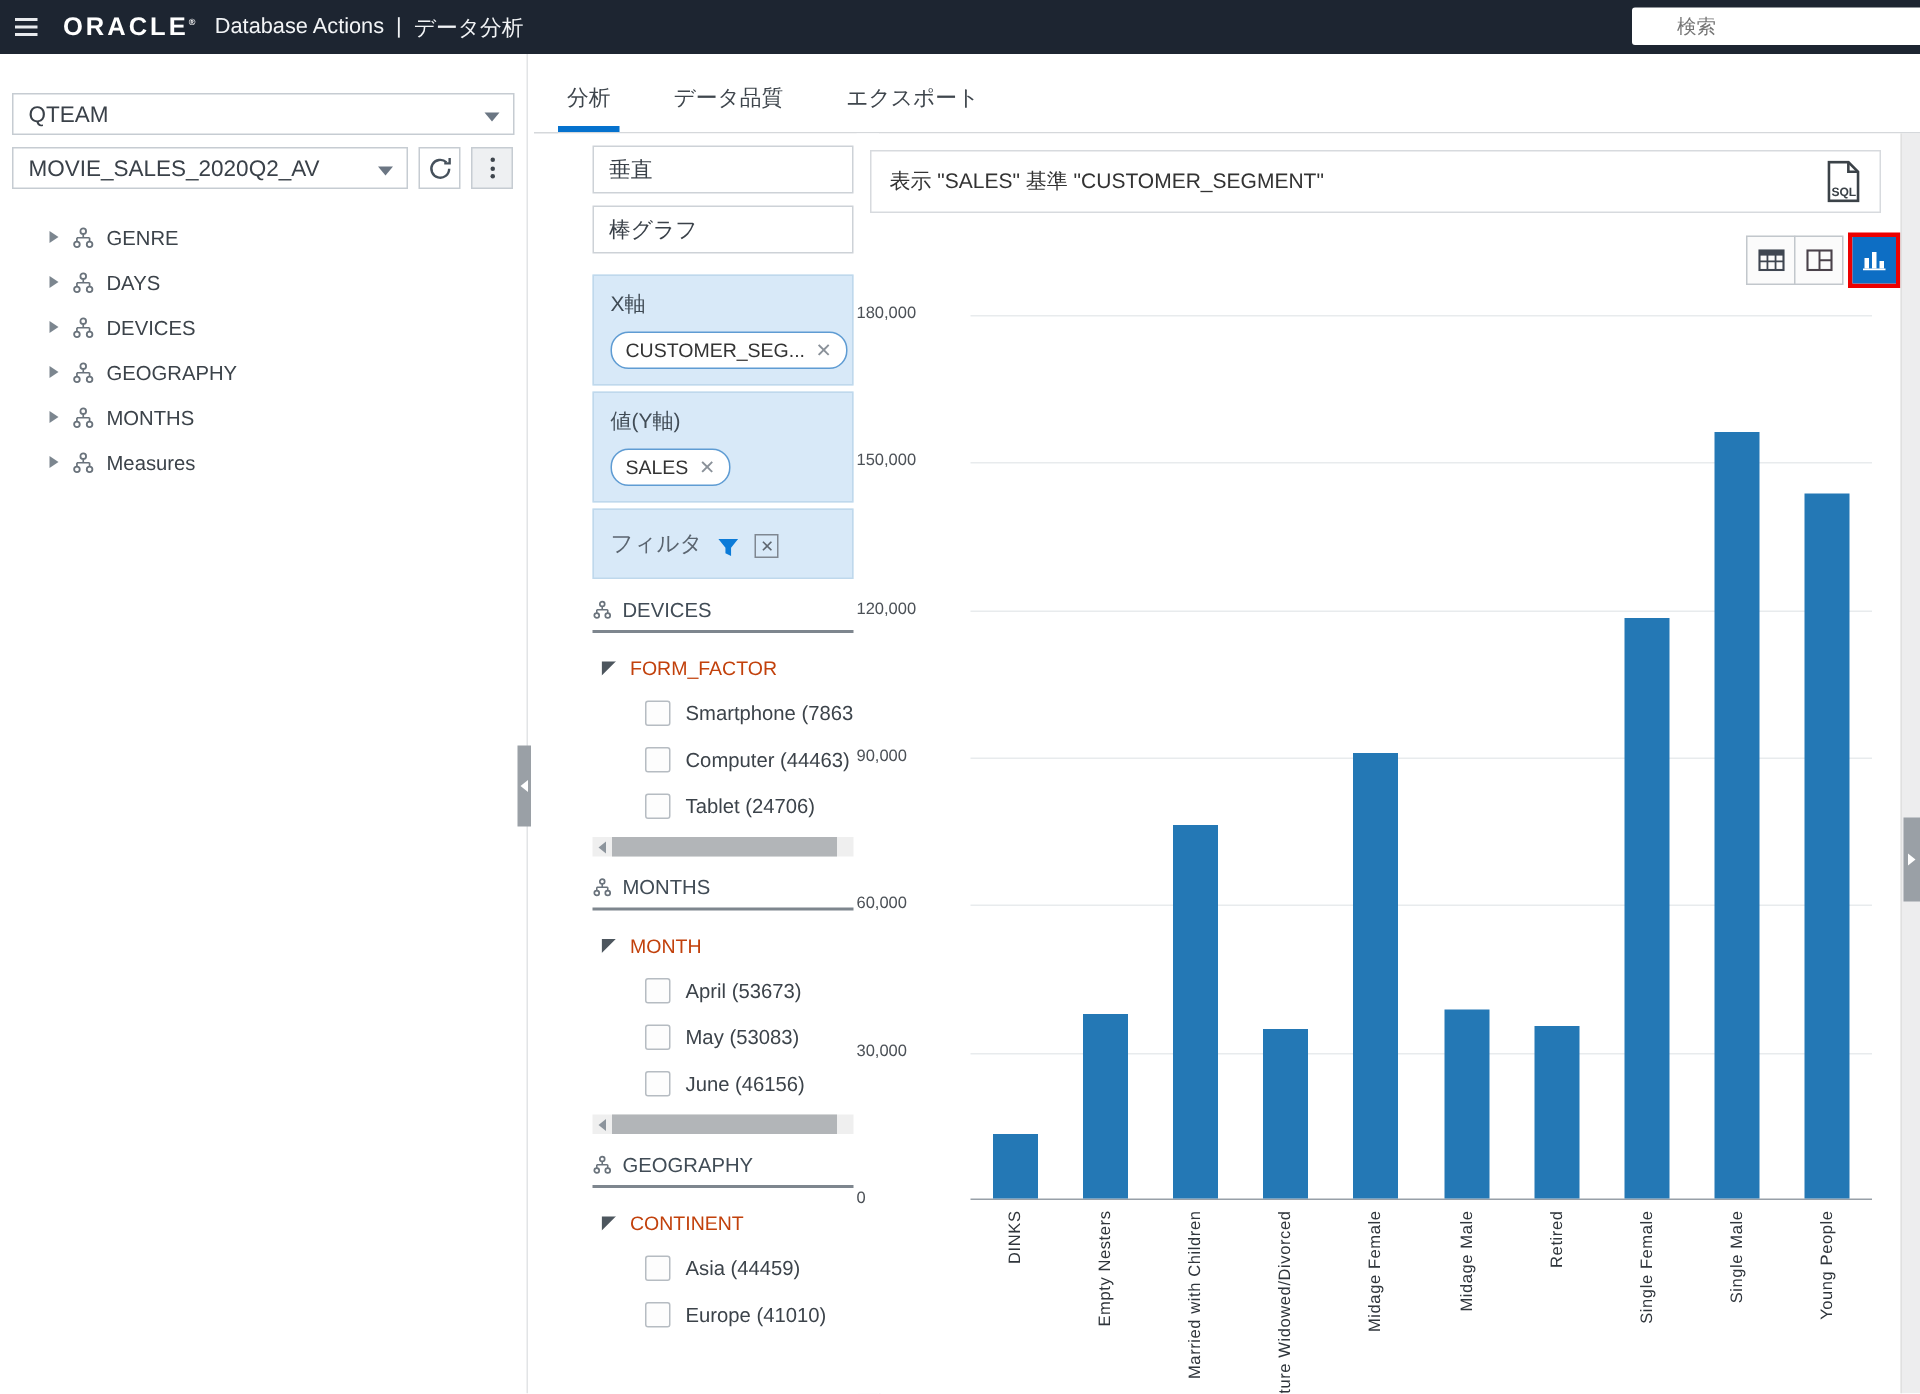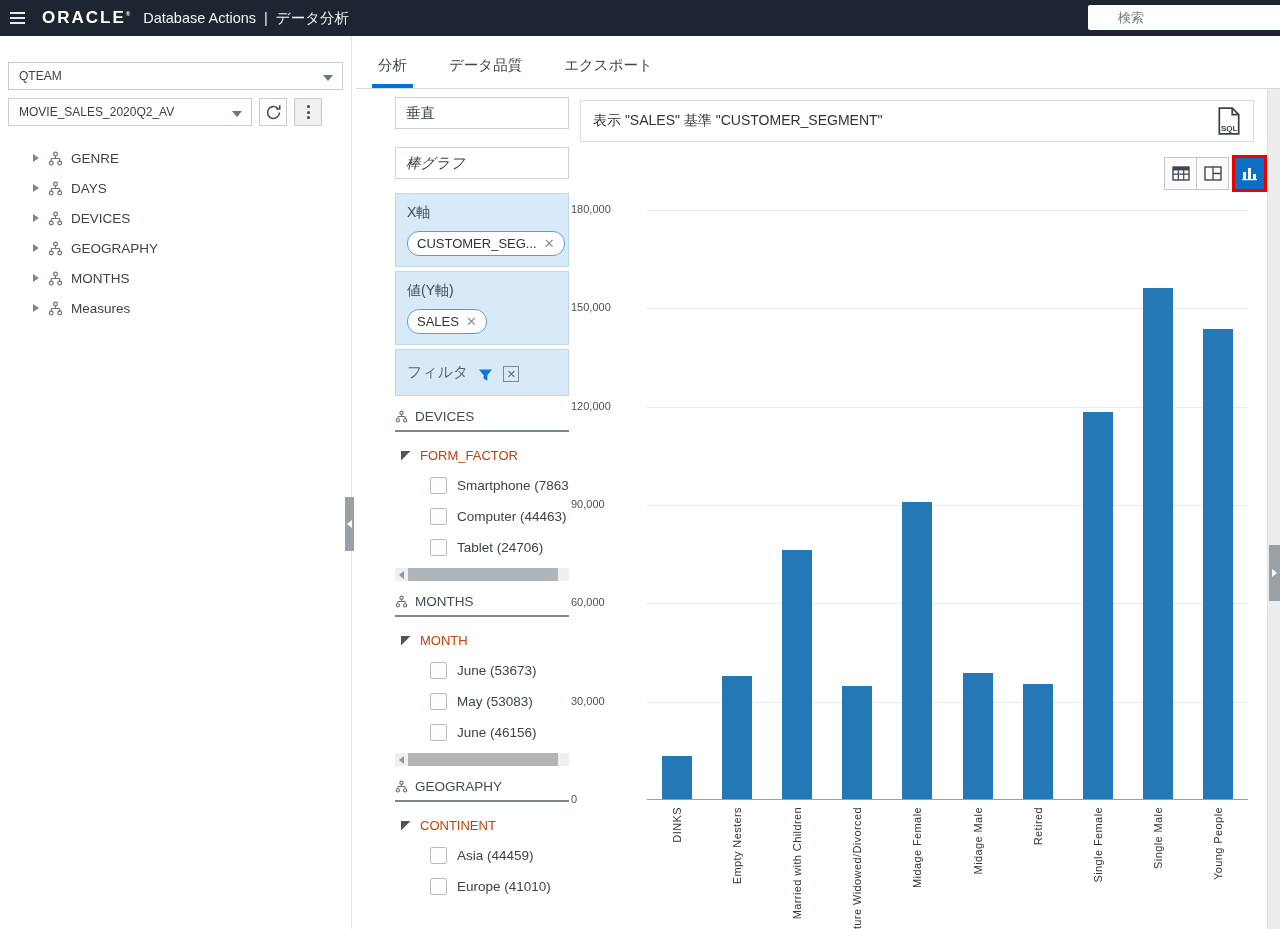--- a/index.html
+++ b/index.html
@@ -19,27 +19,27 @@
   .brand sup { font-size:6px; vertical-align:super; letter-spacing:0; }
   .top-title { font-size:14.5px; margin-left:13px; display:flex; align-items:center; gap:8px; color:#f2f4f6; }
   .search-wrap { position:absolute; right:0; top:5px; }
   .search-wrap input { width:192px; height:25px; border:none; border-radius:2px 0 0 2px; background:#fff;
                        padding-left:30px; font-size:13px; color:#333; font-family:"Liberation Sans",sans-serif; outline:none; }
 
   
   .sidebar { position:absolute; left:0; top:36px; width:352px; bottom:0; background:#fff;
              border-right:1px solid #e2e4e6; }
   .select-box { border:1px solid #c6ccd2; height:28px; background:#fff; display:flex; align-items:center;
-                padding:0 24px 0 10px; font-size:12px; color:#3a4149; position:relative; cursor:pointer; }
+                padding:0 24px 0 10px; font-size:15px; color:#3a4149; position:relative; cursor:pointer; }
   .select-box .caret { position:absolute; right:9px; top:12px; width:0; height:0;
                        border-left:5px solid transparent; border-right:5px solid transparent;
                        border-top:6px solid #6b7683; }
   .schema-row { margin:26px 8px 0 8px; }
   .av-row { margin:8px 8px 0 8px; display:flex; gap:7px; }
-  .av-row .select-box { width:244px; }
+  .av-row .select-box { width:264px; }
   .icon-btn { width:28px; height:28px; border:1px solid #c6ccd2; background:#fff; display:flex;
               align-items:center; justify-content:center; cursor:pointer; }
   .icon-btn.kebab { background:#eef0f2; flex-direction:column; gap:2.5px; }
   .icon-btn.kebab i { width:3px; height:3px; border-radius:50%; background:#3e454d; }
   .tree { margin-top:17px; }
   .tree-item { height:30px; display:flex; align-items:center; padding-left:33px; cursor:pointer; }
   .tri { width:0; height:0; border-left:6px solid #7c868f; border-top:4.5px solid transparent;
          border-bottom:4.5px solid transparent; margin-right:9px; }
   .hier { margin-right:8px; flex:none; }
   .tree-label { font-size:13.5px; color:#3c434a; }
@@ -59,21 +59,21 @@
           border-bottom:1px solid #d5d8db; display:flex; align-items:flex-end; padding-left:16px; gap:30px; }
   .tab { padding:0 6px 13px 6px; font-size:14.5px; color:#3f464d; cursor:pointer; }
   .tab.active { box-shadow:inset 0 -4px 0 #0572ce; }
 
   
   .mid-panel { position:absolute; left:372px; top:89px; width:215px; bottom:0; background:#fff;
                border-right:1px solid #d9dcdf; }
   .mid-content { margin:8px 0 0 23px; width:174px; }
   .picker { height:32px; border:1px solid #cdd2d7; background:#fff; display:flex; align-items:center;
             padding:0 10px; font-size:14.5px; color:#3a4149; cursor:pointer; }
-  .picker + .picker { margin-top:18px;font-style:italic; }
+  .picker + .picker { margin-top:8px; }
   .zones { margin-top:14px; }
   .zone { background:#d8e9f8; border:1px solid #bfd8ec; padding:10px 11px; margin-bottom:4px; }
   .zone-title { font-size:14px; color:#414c56; margin-bottom:9px; }
   .chip { display:inline-flex; align-items:center; gap:7px; background:#fff; border:1px solid #5f9cd3;
           border-radius:12px; padding:4px 9px; font-size:13px; color:#333; cursor:default; }
   .chip-x { color:#8a9199; font-size:13px; cursor:pointer; line-height:1; }
   .zone.filter { display:flex; align-items:flex-end; gap:10px; padding:13px 11px; }
   .filter-title { font-size:15px; color:#5b6570; }
   .clear-filter { width:16px; height:16px; border:1px solid #7f8791; display:flex; align-items:center;
                   justify-content:center; font-size:11px; color:#5f6770; cursor:pointer; }
@@ -317,21 +317,21 @@
             <path d="M8 5.3v2.7M3.5 8h9M3.5 8v2.7M12.5 8v2.7" fill="none" stroke="#6a737c" stroke-width="1.3"></path>
           </svg>
         <span>MONTHS</span>
       </div>
       <div class="col-row">
         <span class="col-tri"></span>
         <span class="col-name">MONTH</span>
       </div>
       <div class="chk-row">
         <span class="chk"></span>
-        <span class="chk-label">June (53673)</span>
+        <span class="chk-label">April (53673)</span>
       </div>
       <div class="chk-row">
         <span class="chk"></span>
         <span class="chk-label">May (53083)</span>
       </div>
       <div class="chk-row">
         <span class="chk"></span>
         <span class="chk-label">June (46156)</span>
       </div>
       <div class="h-scroll">

